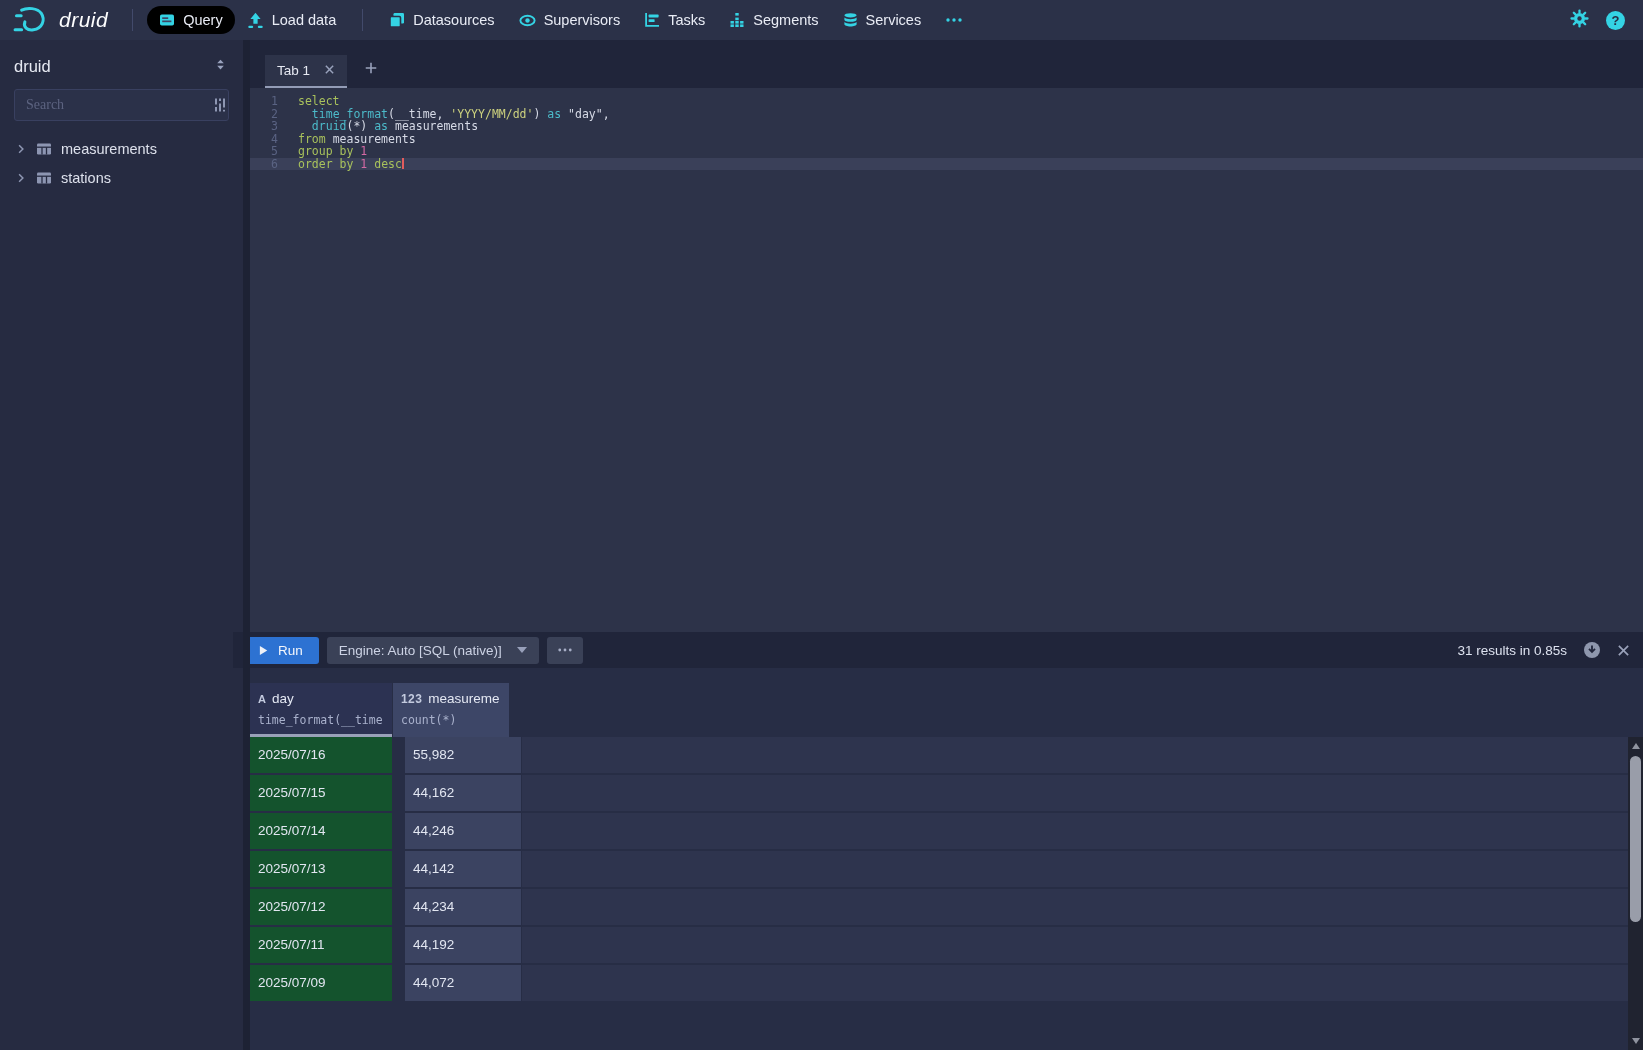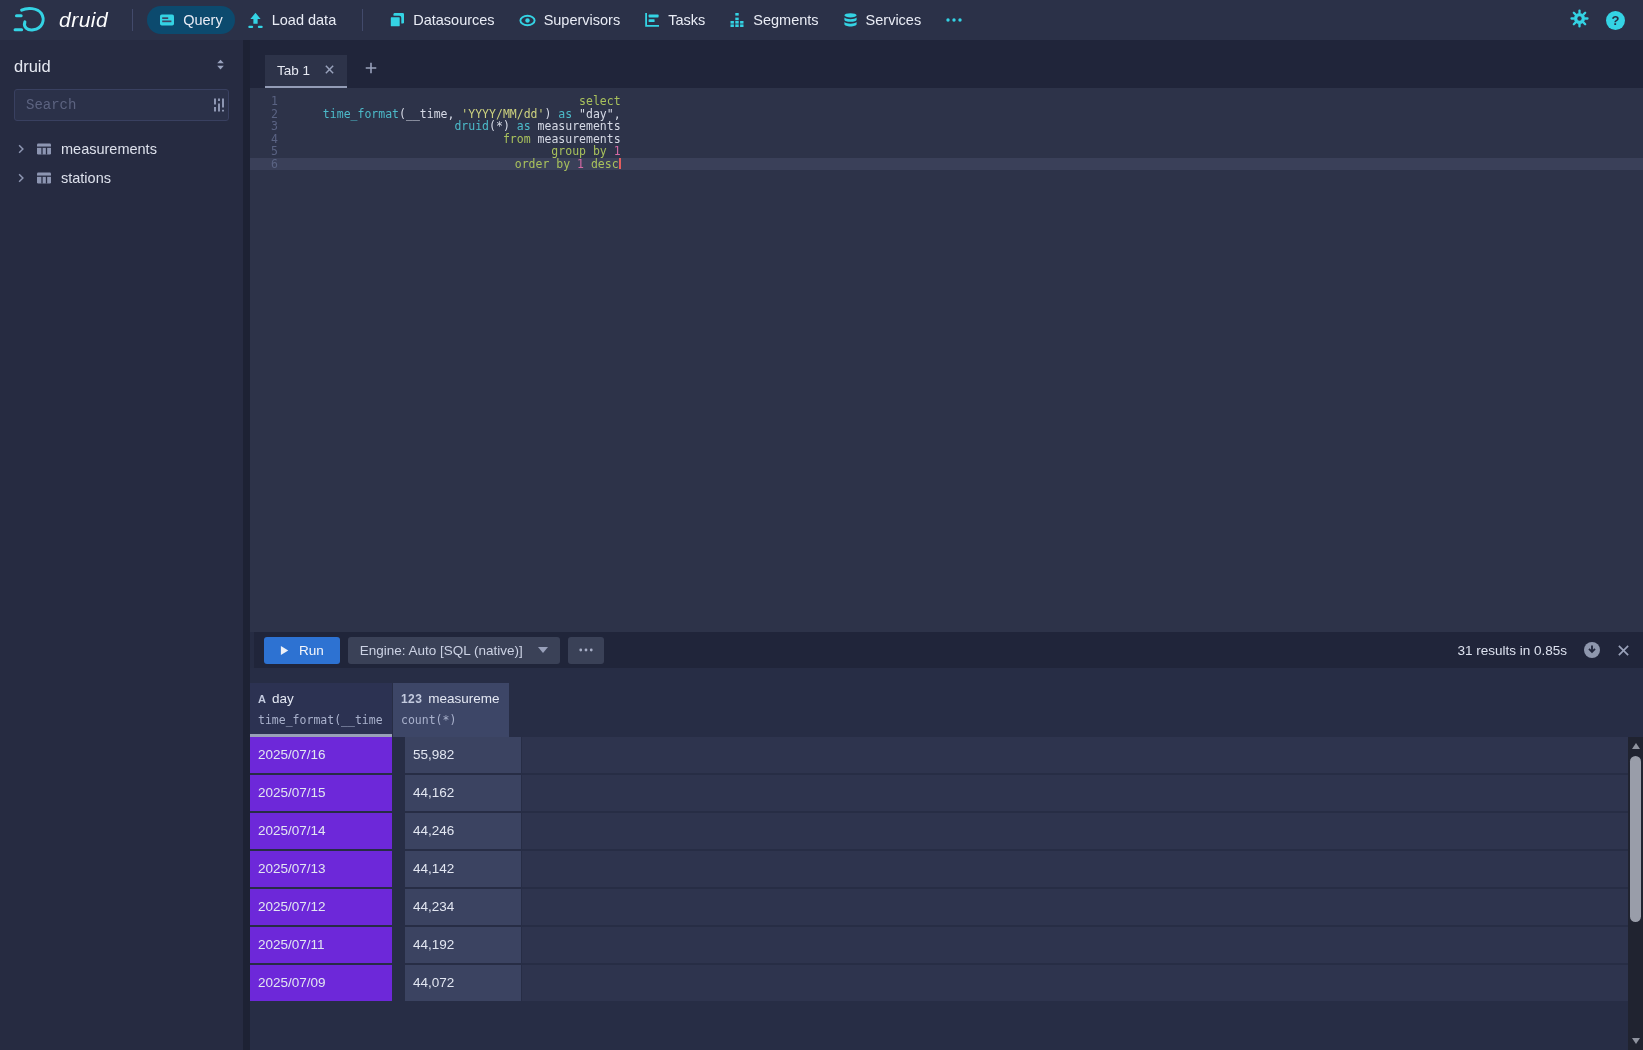--- a/index.html
+++ b/index.html
@@ -10,63 +10,63 @@
   }
   
   .topnav{position:absolute;top:0;left:0;right:0;height:40px;background:#2b3148;
     display:flex;align-items:center;padding:0 12px;box-sizing:border-box;z-index:20;}
   .logo-wrap{display:flex;align-items:center;gap:9px;margin-right:10px;}
   .logotype{color:#ffffff;font-size:21px;font-style:italic;letter-spacing:.5px;}
   .nav-sep{width:1px;height:22px;background:#424a6b;margin:0 14px;flex:0 0 1px;}
   #nav-items{display:flex;align-items:center;height:100%;}
   .nav-item{display:flex;align-items:center;gap:8px;color:#e9ecf5;font-size:14.5px;
     padding:6px 12px;border-radius:16px;cursor:pointer;white-space:nowrap;}
-  .nav-item.active{background:#0c4a6e;}
+  .nav-item.active{background:#000000;}
   .nav-item .icn{display:flex;align-items:center;}
   .nav-right{margin-left:auto;display:flex;align-items:center;gap:17px;padding-right:6px;}
   .help-circle{width:19px;height:19px;border-radius:50%;background:#34d3e4;color:#262c43;
     font-weight:bold;font-size:13px;display:flex;align-items:center;justify-content:center;cursor:pointer;}
   
   .sidebar{position:absolute;top:40px;left:0;width:243px;bottom:0;background:#262b41;}
   .schema-row{display:flex;align-items:center;justify-content:space-between;
     padding:17px 15px 13px 14px;color:#e6e9f2;font-size:16.5px;}
   .search-box{margin:0 14px;height:30px;background:#2b3149;border:1px solid #394060;border-radius:3px;
     display:flex;align-items:center;padding:0 9px;gap:6px;}
   .search-box input{flex:1;background:transparent;border:none;outline:none;color:#c7cde0;
-    font-size:14px;font-family:Liberation Mono, monospace;}
+    font-size:14px;font-family:Liberation Serif, serif;}
   .search-box input::placeholder{color:#5c6380;}
   .tree{margin-top:13px;}
   .tree-row{display:flex;align-items:center;gap:9px;height:29px;padding-left:15px;
     color:#dde1ec;font-size:14.5px;cursor:pointer;}
   
   .left-strip{position:absolute;top:40px;bottom:0;left:243px;width:7px;background:#1d2234;z-index:6;}
   
   .tabstrip{position:absolute;top:40px;left:250px;right:0;height:48px;background:#20253a;
     display:flex;align-items:flex-end;padding-left:15px;box-sizing:border-box;}
   .tab{height:33px;display:flex;align-items:center;padding:12px 12px;background:#2d3349;
     color:#e6e9f2;font-size:13.5px;gap:14px;border-bottom:2px solid #939cb6;box-sizing:border-box;cursor:pointer;}
   .tab .closer{display:flex;align-items:center;cursor:pointer;}
   .add-tab{display:flex;align-items:center;margin:0 0 9px 17px;cursor:pointer;}
   
   .editor{position:absolute;top:88px;left:250px;right:0;height:544px;background:#2d3349;
     font-family:"DejaVu Sans Mono",monospace;font-size:11.5px;line-height:12.5px;cursor:text;}
   .active-line-bg{position:absolute;left:0;right:0;height:12.5px;background:#3a4059;z-index:0;}
   .ed-cols{position:relative;z-index:1;display:flex;padding-top:7px;}
   .gutter{width:40px;text-align:right;padding-right:12px;box-sizing:border-box;color:#5a6383;flex:0 0 40px;}
   .gut-no{height:12.5px;}
-  .code-col{margin-left:19px;text-align:right;}
+  .code-col{margin-left:8px;}
   .code-line{height:12.5px;white-space:pre;}
   .tok-kw{color:#a8c15c;}
   .tok-fn{color:#4cbac9;}
   .tok-str{color:#ccd17e;}
   .tok-num{color:#d469a4;}
   .tok-pl{color:#d6dae6;}
   .cursor{display:inline-block;width:2px;height:11px;background:#e25d5d;vertical-align:-1px;}
   
-  .runbar{position:absolute;top:632px;left:254px;right:0;height:36px;background:#20253a;
+  .runbar{position:absolute;top:632px;left:233px;right:0;height:36px;background:#20253a;
     display:flex;align-items:center;padding-left:10px;gap:8px;box-sizing:border-box;}
   .btn-run{background:#2d72d2;color:#f4f6fb;height:27px;border-radius:3px;display:flex;
     align-items:center;gap:10px;padding:0 16px;font-size:13.5px;cursor:pointer;}
   .btn-engine{background:#3a4157;color:#ccd2e4;height:27px;border-radius:3px;padding:0 12px;
     font-size:13.5px;display:flex;align-items:center;gap:15px;cursor:pointer;}
   .btn-more{background:#3a4157;width:36px;height:27px;border-radius:3px;display:flex;
     align-items:center;justify-content:center;cursor:pointer;}
   .runbar-right{margin-left:auto;display:flex;align-items:center;gap:16px;padding-right:13px;}
   .status-text{color:#dde2ef;font-size:13.5px;}
   .icon-btn{display:flex;align-items:center;cursor:pointer;}
@@ -80,21 +80,21 @@
   .th.sorted{border-bottom:3px solid #99a1b8;}
   .th-title{color:#e4e8f3;font-size:13.5px;display:flex;gap:6px;align-items:baseline;white-space:nowrap;overflow:hidden;}
   .tb{font-weight:bold;color:#c3cade;}
   .tb-a{font-size:11px;}
   .tb-123{font-size:12px;letter-spacing:.4px;}
   .th-expr{font-family:"DejaVu Sans Mono",monospace;font-size:11.5px;color:#a9b1cc;margin-top:7px;
     white-space:nowrap;overflow:hidden;}
   .tbody .trow{display:flex;height:36px;margin-bottom:2px;}
   .td{box-sizing:border-box;line-height:36px;font-size:13.5px;color:#e2e6f1;padding-left:8px;
     margin-right:1px;white-space:nowrap;overflow:hidden;cursor:pointer;}
-  .td.c0{width:142px;background:#6d28d9;}
+  .td.c0{width:142px;background:#14532d;}
   .td.c1{width:116px;background:#3b4361;margin-left:12px;}
   .td-fill{flex:1;background:#2e344e;margin-right:-15px;}
   
   .vscroll{position:absolute;right:0;top:69px;bottom:0;width:15px;background:#202330;z-index:4;}
   .vs-btn{position:absolute;left:0;width:15px;height:14px;display:flex;align-items:center;justify-content:center;cursor:pointer;}
   .vs-up{top:2px;}
   .vs-down{bottom:2px;}
   .tri-up{width:0;height:0;border-left:4.5px solid transparent;border-right:4.5px solid transparent;border-bottom:6px solid #8f939f;}
   .tri-down{width:0;height:0;border-left:4.5px solid transparent;border-right:4.5px solid transparent;border-top:6px solid #8f939f;}
   .vs-thumb{position:absolute;top:19px;left:2px;width:11px;height:166px;background:#999da9;border-radius:6px;cursor:pointer;}

